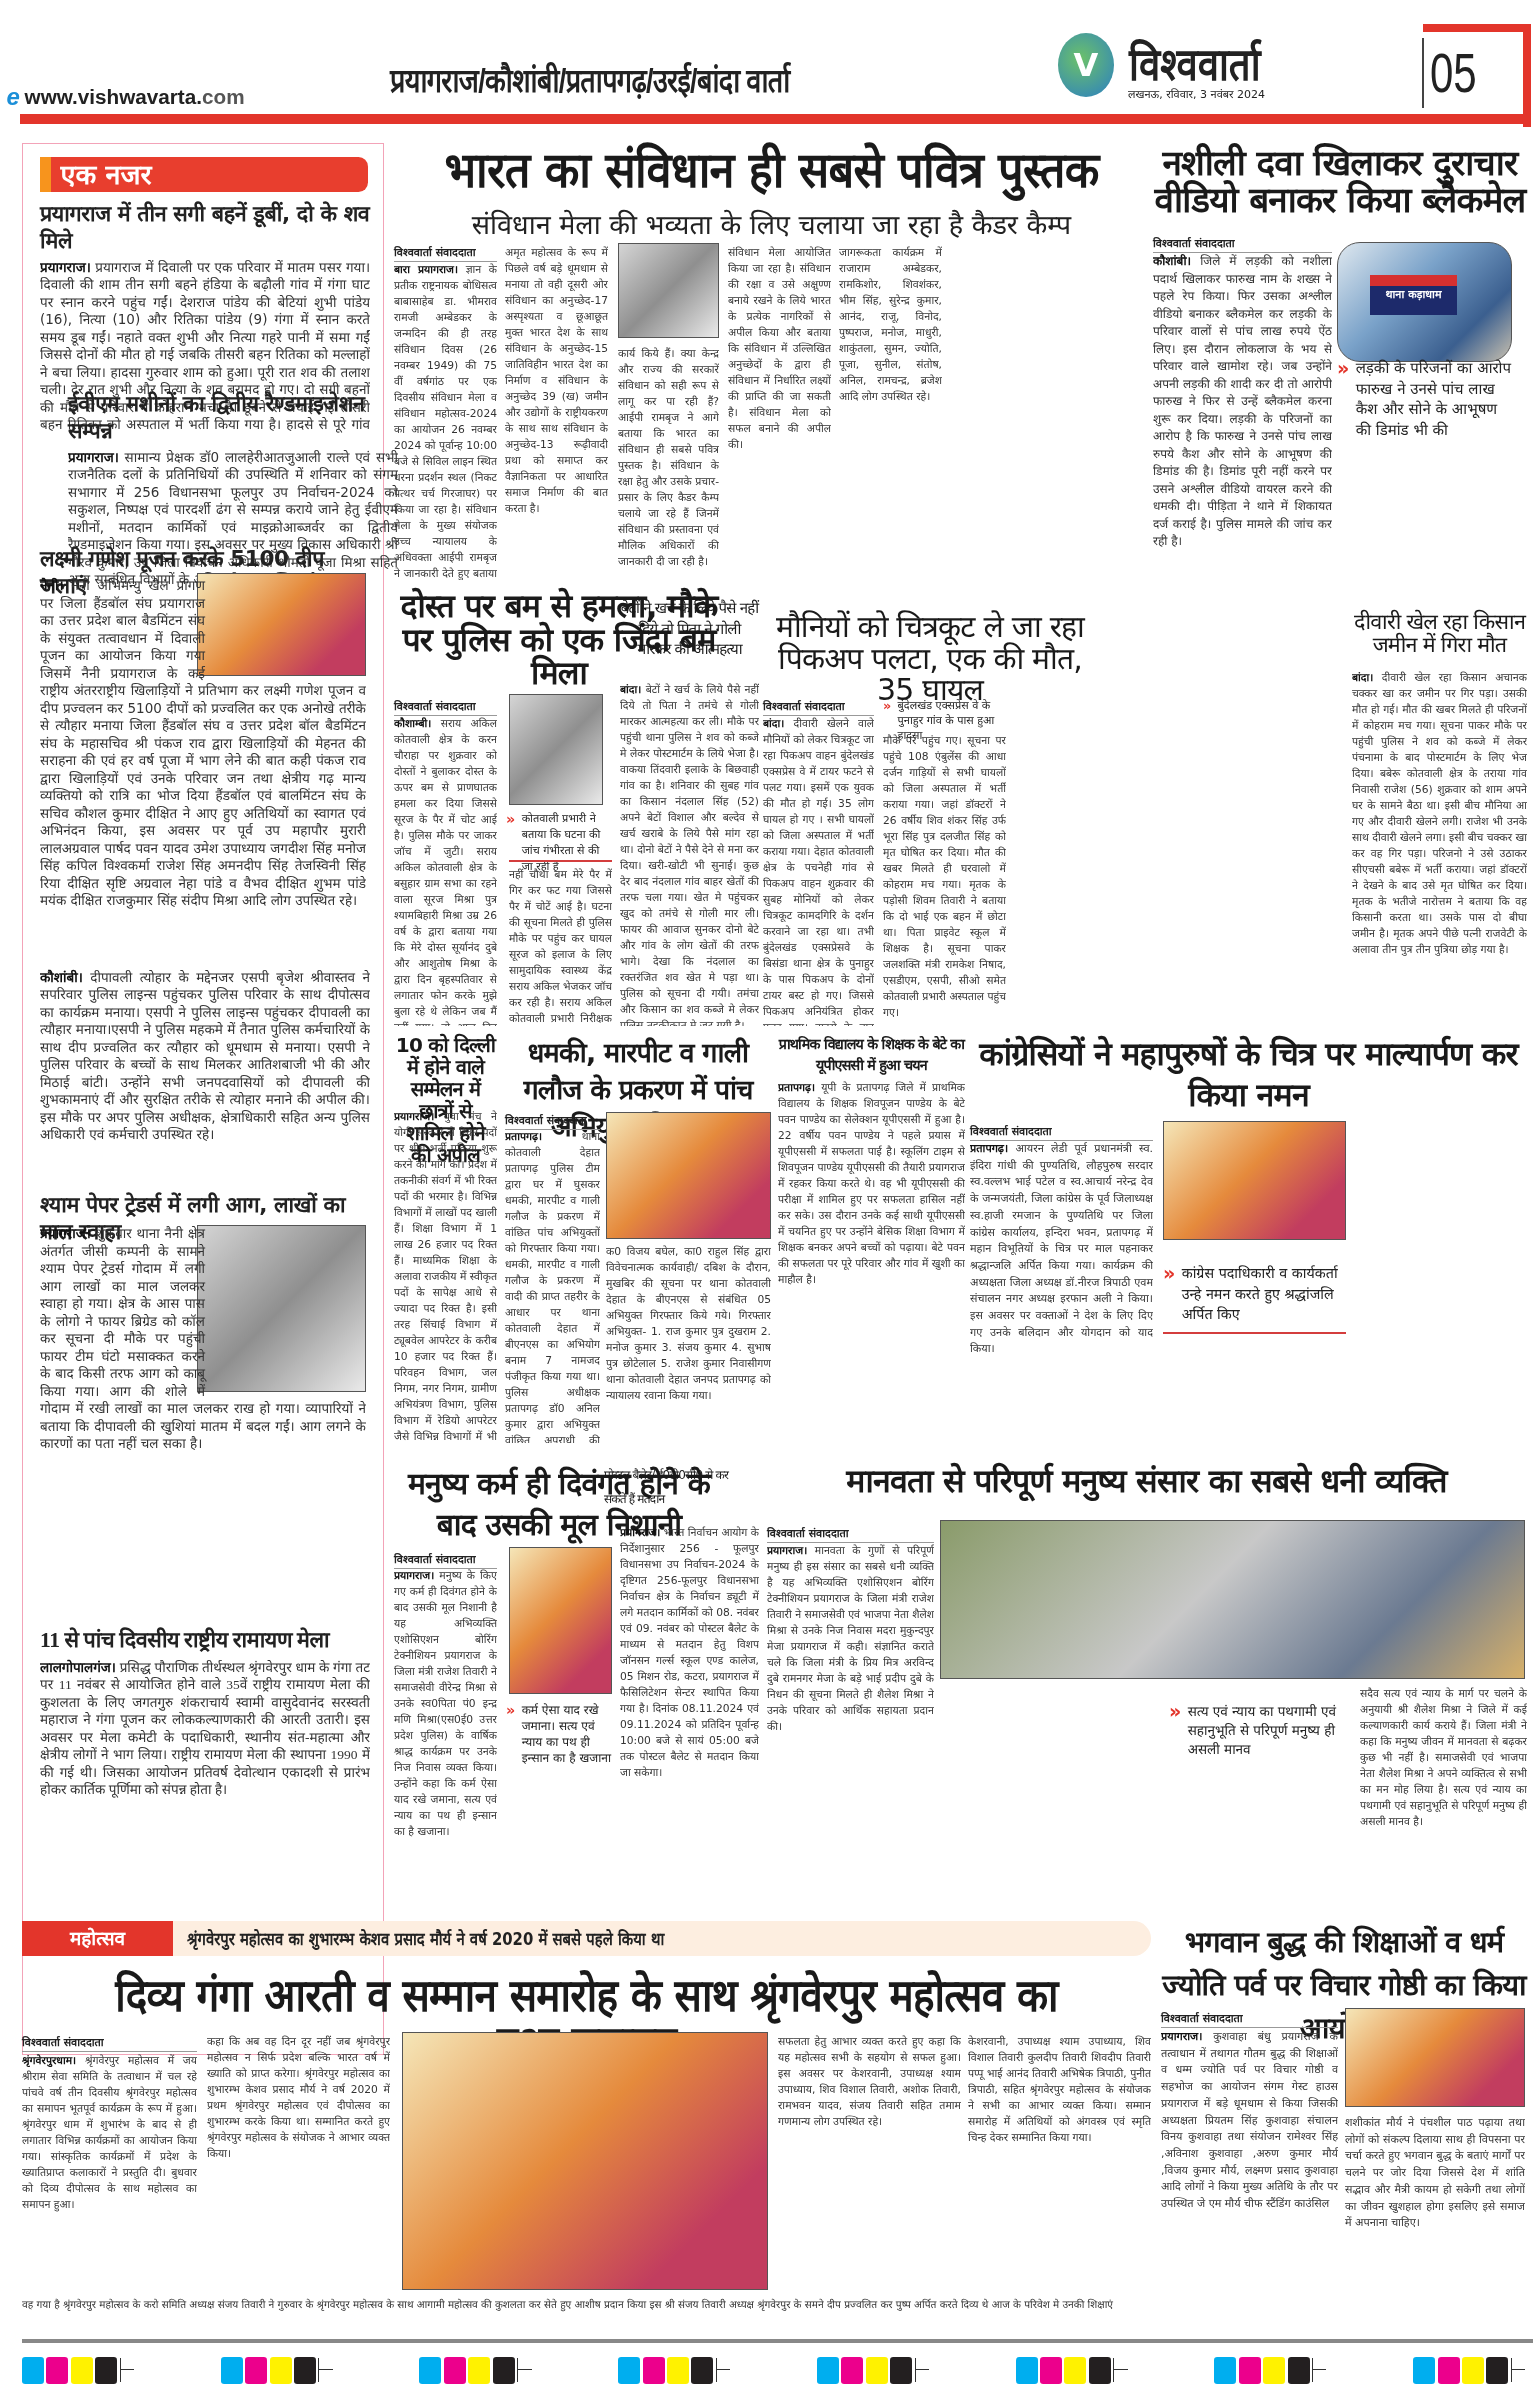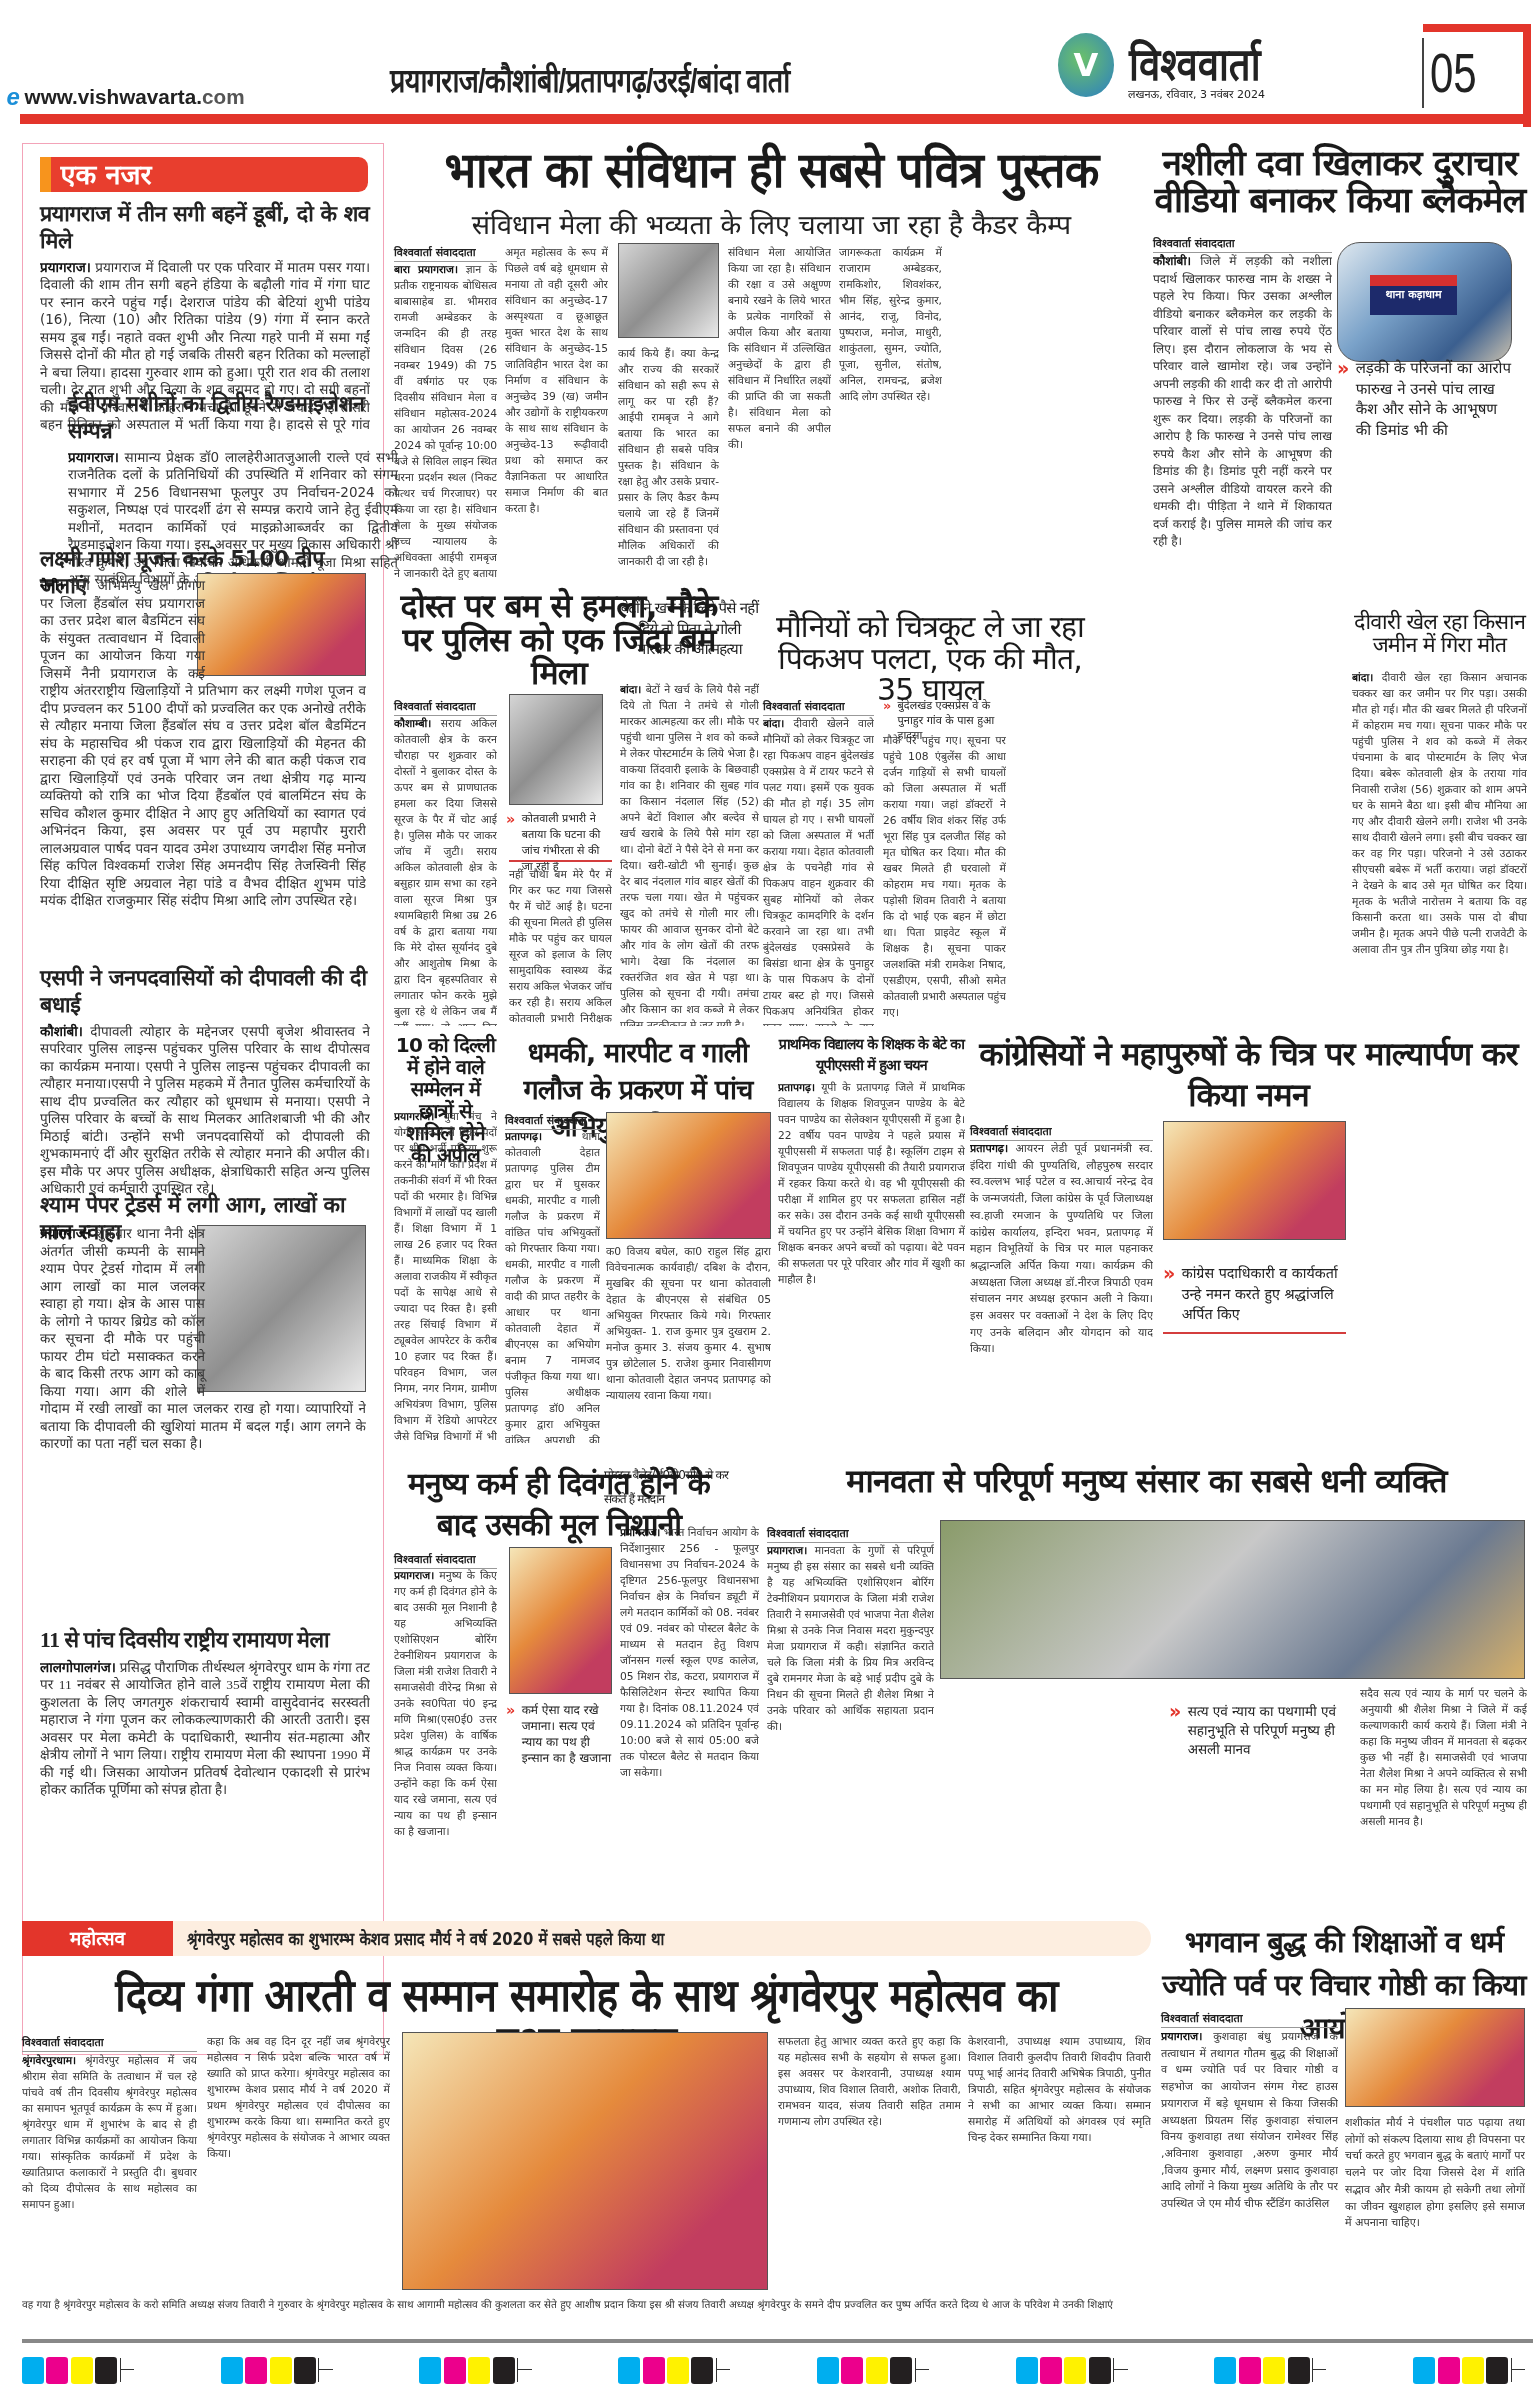--- a/index.html
+++ b/index.html
@@ -86,21 +86,20 @@
 <div class="abs" style="left:40px;top:545px;width:330px;">
   <div class="brief-h">लक्ष्मी गणेश पूजन करके 5100 दीप जलाएं</div>
 </div>
 <div class="abs photo warm" style="left:197px;top:573px;width:169px;height:103px;"></div>
 <div class="abs brief-b" style="left:40px;top:577px;width:326px;height:421px;overflow:hidden;">
   <span style="float:right;width:161px;height:102px;"></span>
   <b>नैनी।</b> <span>नैनी अभिमन्यु खेल प्रांगण पर जिला हैंडबॉल संघ प्रयागराज का उत्तर प्रदेश बाल बैडमिंटन संघ के संयुक्त तत्वावधान में दिवाली पूजन का आयोजन किया गया जिसमें नैनी प्रयागराज के कई राष्ट्रीय अंतरराष्ट्रीय खिलाड़ियों ने प्रतिभाग कर लक्ष्मी गणेश पूजन व दीप प्रज्वलन कर 5100 दीपों को प्रज्वलित कर एक अनोखे तरीके से त्यौहार मनाया जिला हैंडबॉल संघ व उत्तर प्रदेश बॉल बैडमिंटन संघ के महासचिव श्री पंकज राव द्वारा खिलाड़ियों की मेहनत की सराहना की एवं हर वर्ष पूजा में भाग लेने की बात कही पंकज राव द्वारा खिलाड़ियों एवं उनके परिवार जन तथा क्षेत्रीय गढ़ मान्य व्यक्तियो को रात्रि का भोज दिया हैंडबॉल एवं बालमिंटन संघ के सचिव कौशल कुमार दीक्षित ने आए हुए अतिथियों का स्वागत एवं अभिनंदन किया, इस अवसर पर पूर्व उप महापौर मुरारी लालअग्रवाल पार्षद पवन यादव उमेश उपाध्याय जगदीश सिंह मनोज सिंह कपिल विश्वकर्मा राजेश सिंह अमनदीप सिंह तेजस्विनी सिंह रिया दीक्षित सृष्टि अग्रवाल नेहा पांडे व वैभव दीक्षित शुभम पांडे मयंक दीक्षित राजकुमार सिंह संदीप मिश्रा आदि लोग उपस्थित रहे।</span>
 </div>
 
 <div class="abs" style="left:40px;top:964px;width:330px;">
-  <div class="brief-h">एसपी ने जनपदवासियों को दीपावली की दी बधाई</div>
   <div class="brief-b" style="margin-top:4.8px;height:199px;overflow:hidden;"><b>कौशांबी।</b> <span>दीपावली त्योहार के मद्देनजर एसपी बृजेश श्रीवास्तव ने सपरिवार पुलिस लाइन्स पहुंचकर पुलिस परिवार के साथ दीपोत्सव का कार्यक्रम मनाया। एसपी ने पुलिस लाइन्स पहुंचकर दीपावली का त्यौहार मनाया।एसपी ने पुलिस महकमे में तैनात पुलिस कर्मचारियों के साथ दीप प्रज्वलित कर त्यौहार को धूमधाम से मनाया। एसपी ने पुलिस परिवार के बच्चों के साथ मिलकर आतिशबाजी भी की और मिठाई बांटी। उन्होंने सभी जनपदवासियों को दीपावली की शुभकामनाएं दीं और सुरक्षित तरीके से त्योहार मनाने की अपील की। इस मौके पर अपर पुलिस अधीक्षक, क्षेत्राधिकारी सहित अन्य पुलिस अधिकारी एवं कर्मचारी उपस्थित रहे।</span></div>
 </div>
 
 <div class="abs" style="left:40px;top:1191px;width:330px;">
   <div class="brief-h">श्याम पेपर ट्रेडर्स में लगी आग, लाखों का माल स्वाहा</div>
 </div>
 <div class="abs photo gray" style="left:197px;top:1225px;width:169px;height:167px;"></div>
 <div class="abs brief-b" style="left:40px;top:1225px;width:326px;height:390px;overflow:hidden;">
   <span style="float:right;width:161px;height:167px;"></span>
   <b>प्रयागराज।</b> <span>शुक्रवार थाना नैनी क्षेत्र अंतर्गत जीसी कम्पनी के सामने श्याम पेपर ट्रेडर्स गोदाम में लगी आग लाखों का माल जलकर स्वाहा हो गया। क्षेत्र के आस पास के लोगो ने फायर ब्रिग्रेड को कॉल कर सूचना दी मौके पर पहुंची फायर टीम घंटो मसाक्कत करने के बाद किसी तरफ आग को काबू किया गया। आग की शोले में गोदाम में रखी लाखों का माल जलकर राख हो गया। व्यापारियों ने बताया कि दीपावली की खुशियां मातम में बदल गईं। आग लगने के कारणों का पता नहीं चल सका है।</span>

